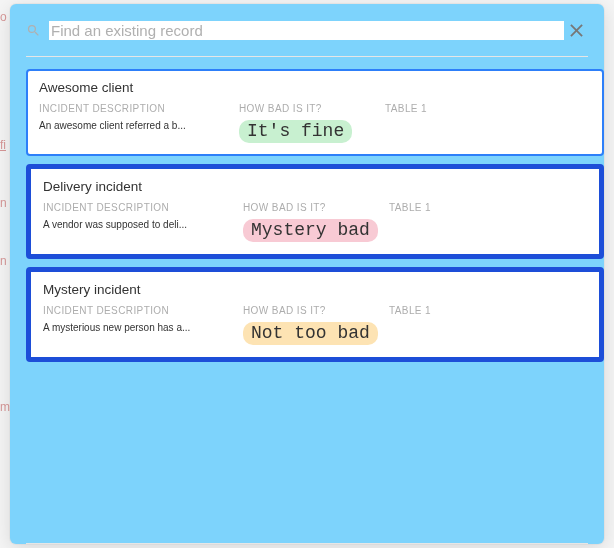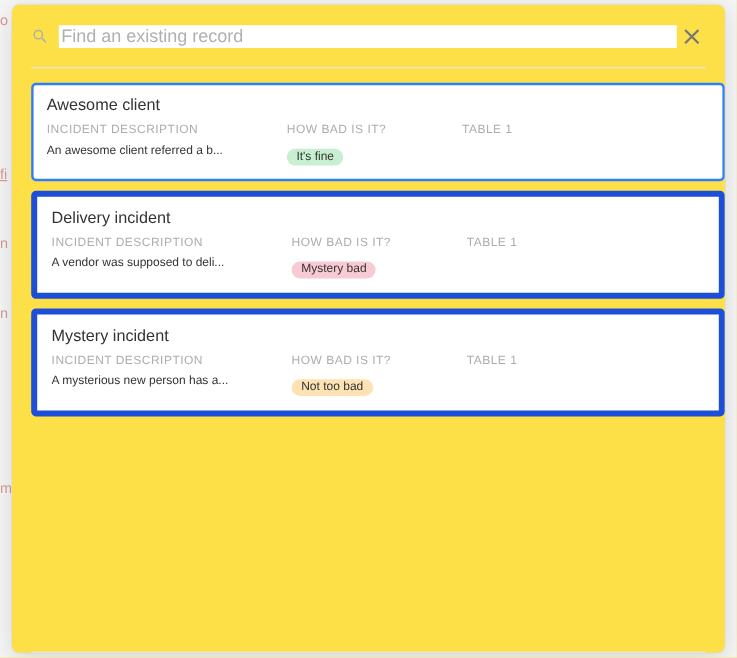--- a/index.html
+++ b/index.html
@@ -16,21 +16,21 @@
   
   .bg-hints { position:absolute; left:0; top:0; width:100%; height:100%; pointer-events:none; }
   .bg-hints span { position:absolute; font-size:12px; color:#c45a5a; opacity:.6; }
 
   .modal {
     position: absolute;
     left: 10px;
     top: 4px;
     width: 594px;
     height: 540px;
-    background: #fde047;
+    background: #7dd3fc;
     border-radius: 6px;
     box-shadow: 0 4px 20px rgba(0,0,0,.12), 0 0 0 1px rgba(0,0,0,.03);
     display: flex;
     flex-direction: column;
   }
   .search-row {
     display:flex;
     align-items:center;
     padding: 14px 16px 10px 16px;
   }
@@ -85,22 +85,23 @@
     font-size:10px;
     color:#333;
     white-space:nowrap;
     overflow:hidden;
     text-overflow:ellipsis;
   }
   .pill {
     display:inline-block;
     padding:1px 8px 2px 8px;
     border-radius:10px;
-    font-size:10px;
+    font-size:18px;
     color:#333;
+    font-family:Liberation Mono, monospace;
   }
   .pill-green { background:#c8f0d0; }
   .pill-pink  { background:#f8cad4; }
   .pill-amber { background:#fde3b3; }
 
   .footer {
     border-top:1px solid #e6e6e6;
     margin: 0 16px;
   }
   .add-row {

